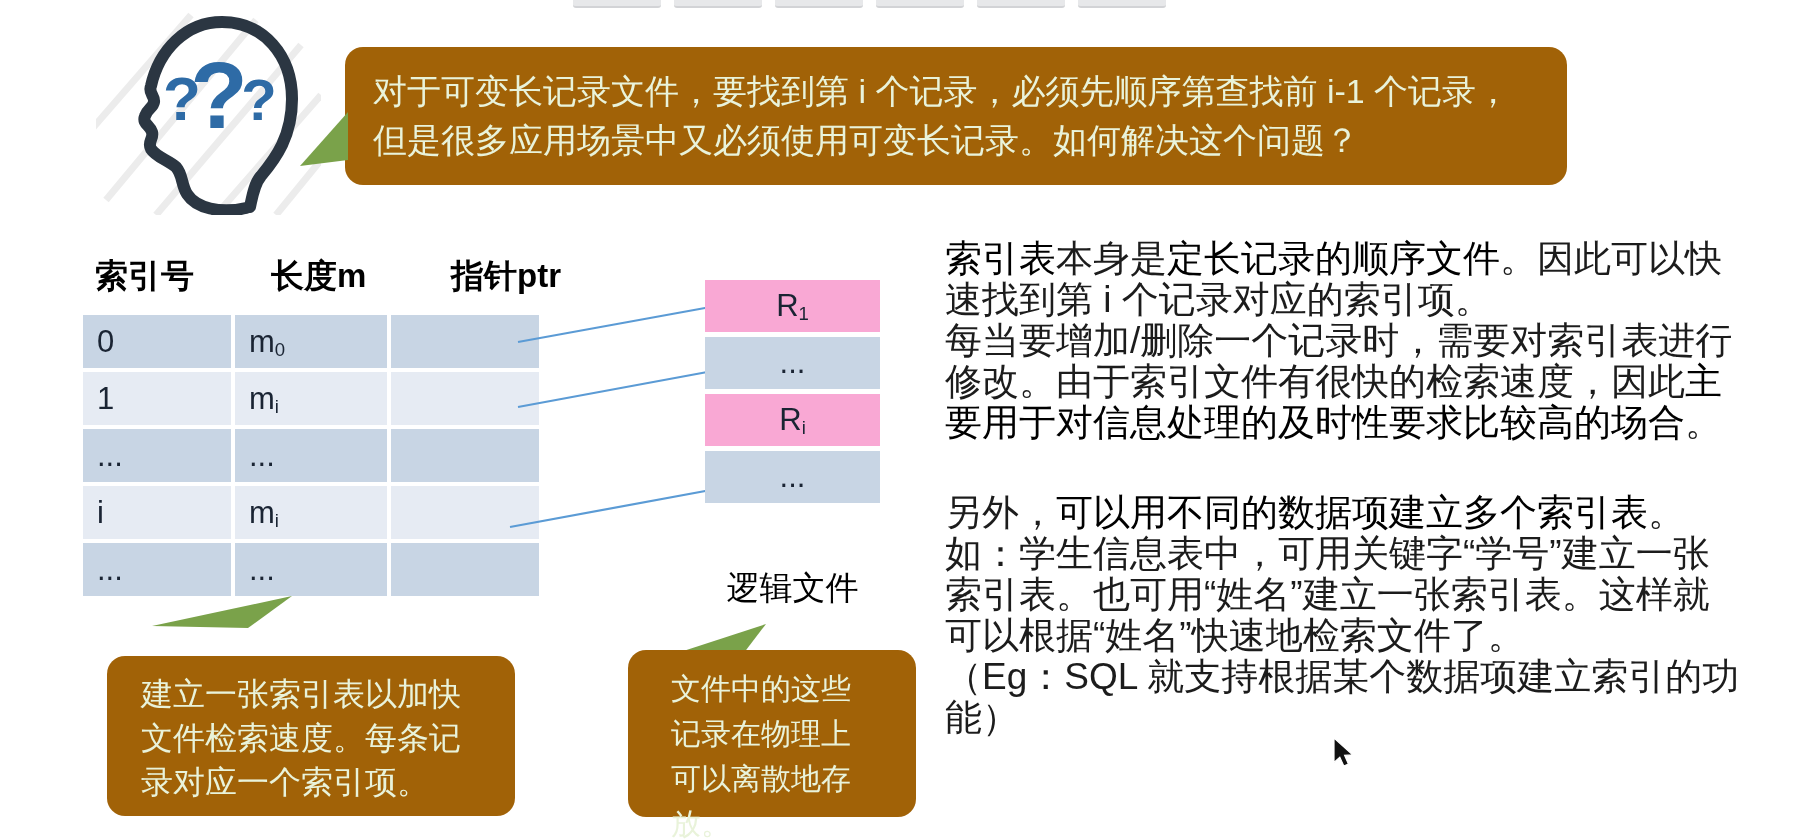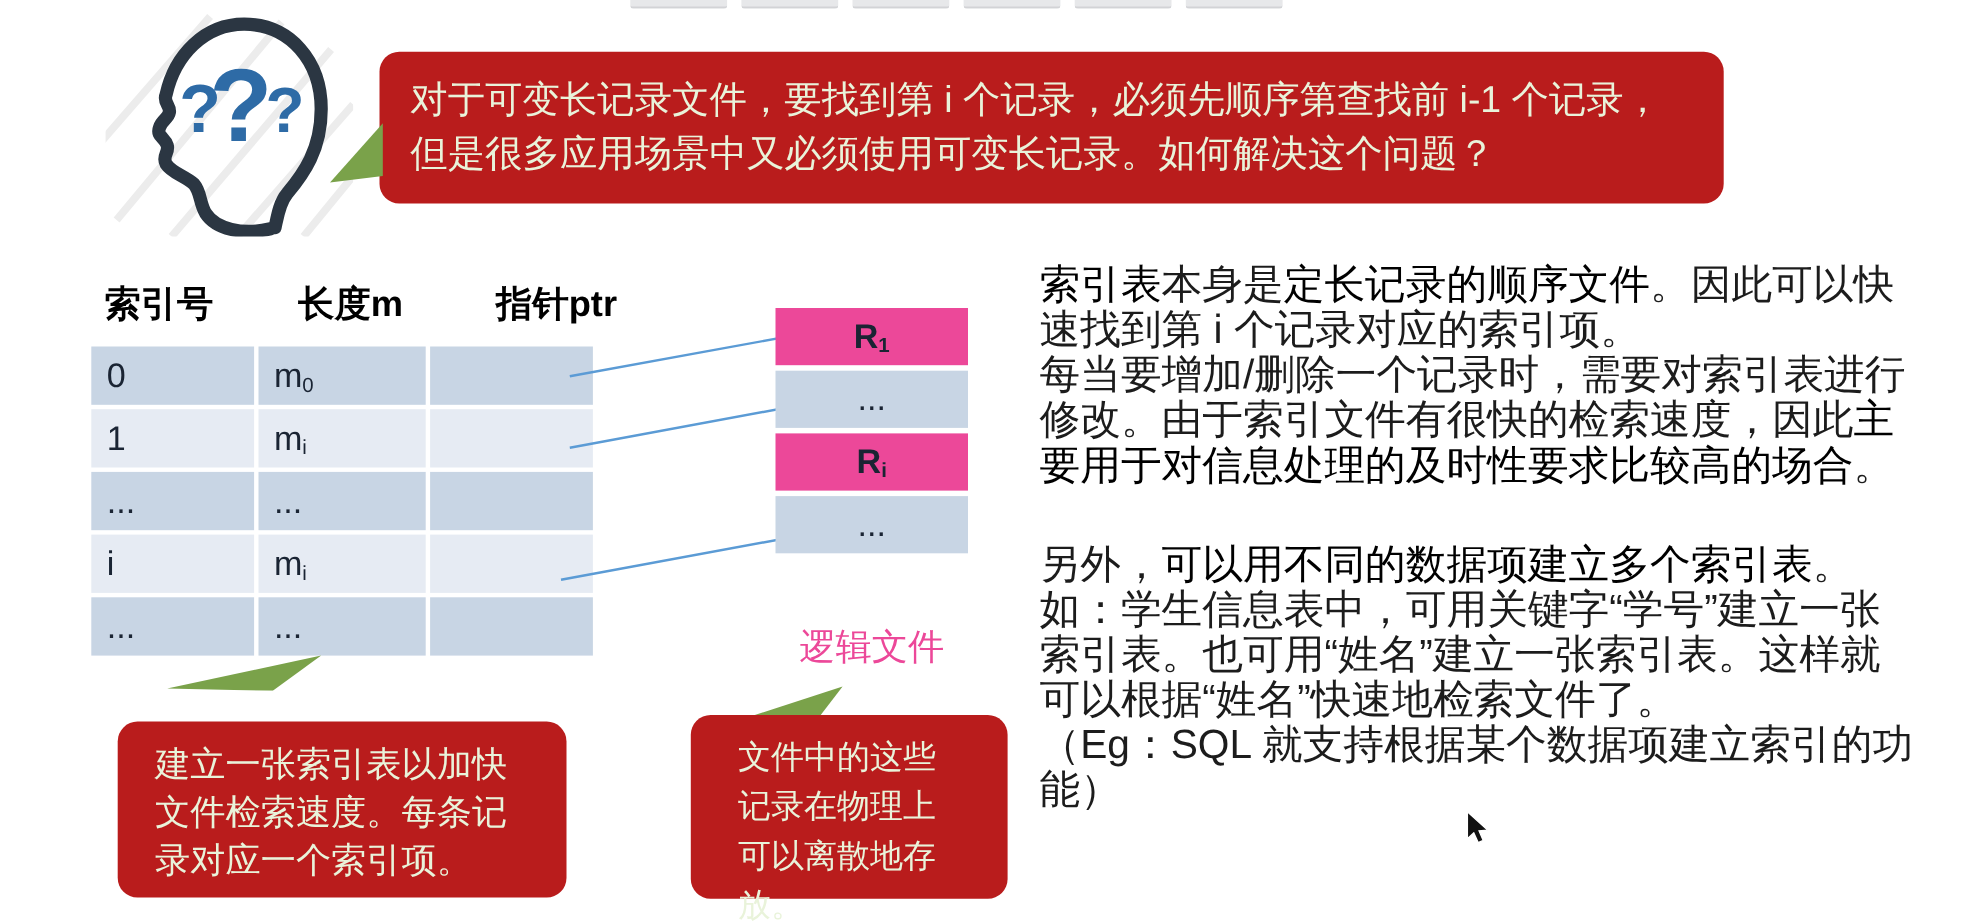--- a/index.html
+++ b/index.html
@@ -11,21 +11,21 @@
 
   
   .title-bar {
     position:absolute; top:0; height:6px; width:88px;
     background:#e7e8ea; border-bottom:2px solid #d2d3d6;
     border-radius:0 0 3px 3px;
   }
 
   
   .bubble {
-    position:absolute; background:#b91c1c; border-radius:18px;
+    position:absolute; background:#a16207; border-radius:18px;
     color:#e9f3da; box-sizing:border-box;
   }
   .bubble-tail { position:absolute; }
   .q-bubble {
     left:345px; top:47px; width:1222px; height:138px;
     padding:20px 28px; font-size:34px; line-height:49px;
   }
   .note-left {
     left:85px; top:656px; width:408px; height:160px;
     padding:16px 34px; font-size:32px; line-height:44px;margin-left:22px;
@@ -51,24 +51,24 @@
   .trow.light .cell { background:#e6ebf3; }
   .subsc { font-size:0.6em; vertical-align:-0.22em; }
 
   
   .rcol { position:absolute; left:705px; top:280px; width:175px; }
   .rcell {
     width:175px; height:52px; line-height:52px; margin-bottom:5px;
     text-align:center; font-size:31px; color:#1a2433;
   }
   .rcell.dark { background:#c8d5e4; }
-  .rcell.light { background:#ec4899;font-weight:bold; }
+  .rcell.light { background:#f9a8d4; }
   .rcol-label {
     position:absolute; left:705px; top:566px; width:175px;
-    text-align:center; font-size:33px; color:#ec4899;
+    text-align:center; font-size:33px; color:#000000;
   }
 
   
   .arrows { position:absolute; left:505px; top:268px; }
 
   
   .explain {
     position:absolute; left:945px; top:238px; width:800px;
     font-size:37px; line-height:41px; color:#1c1c1c;
   }

